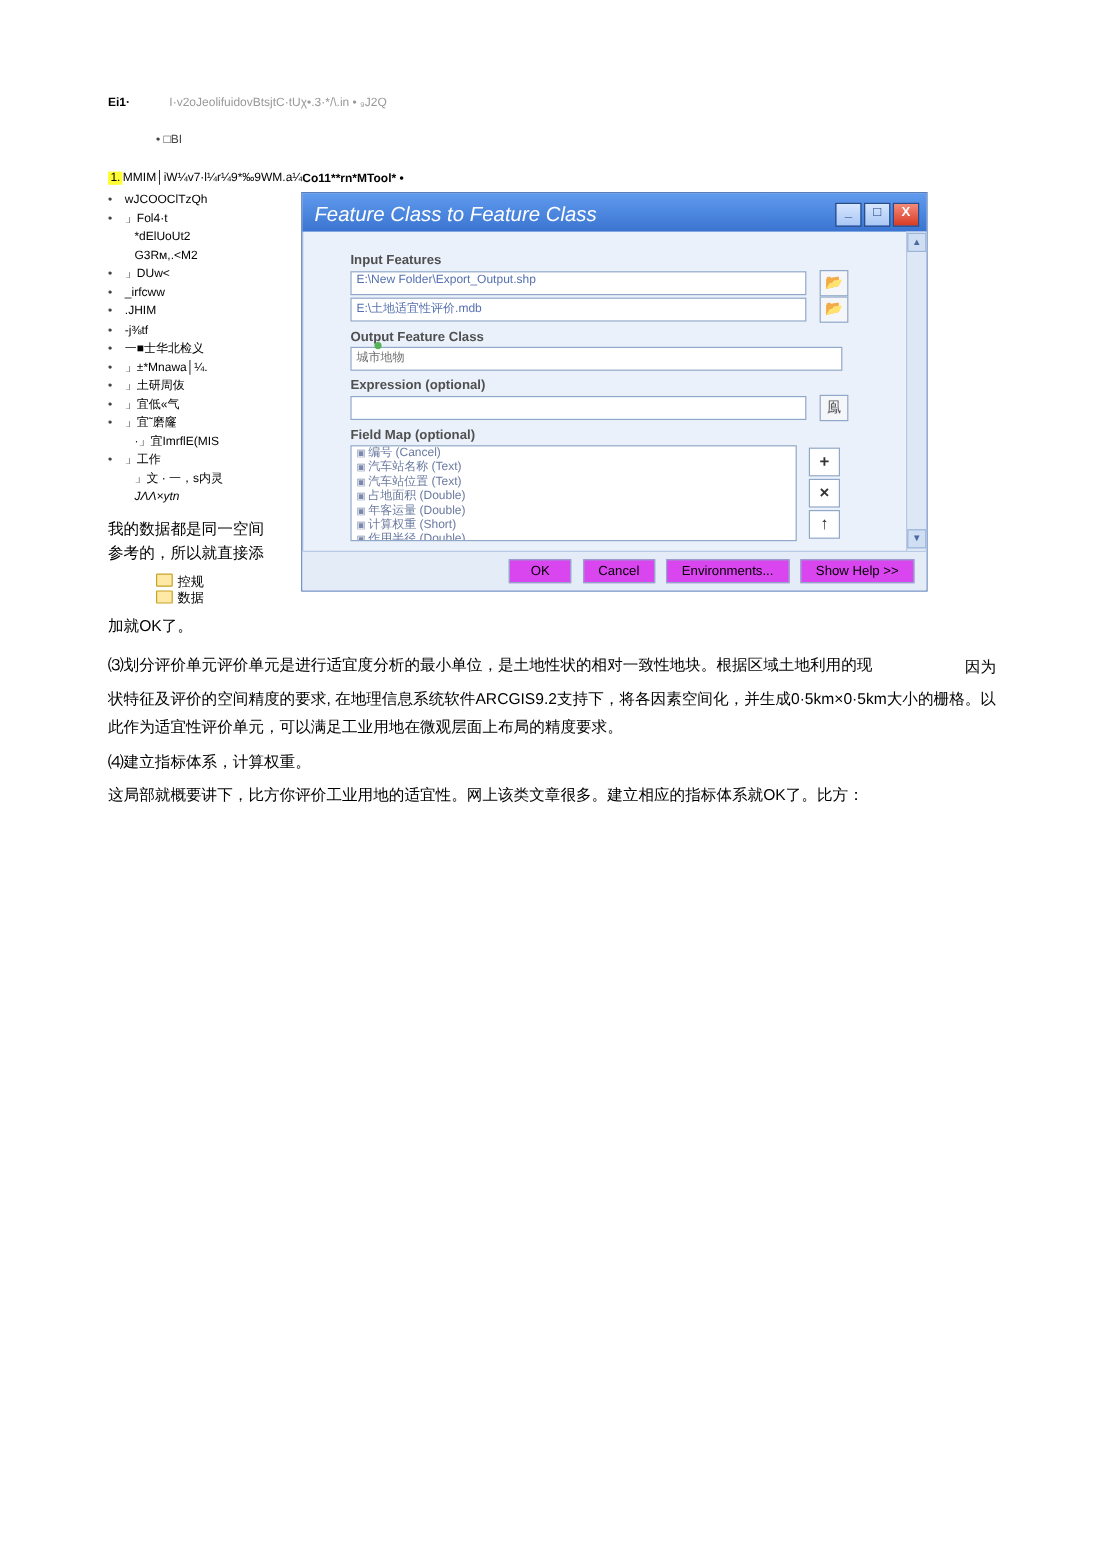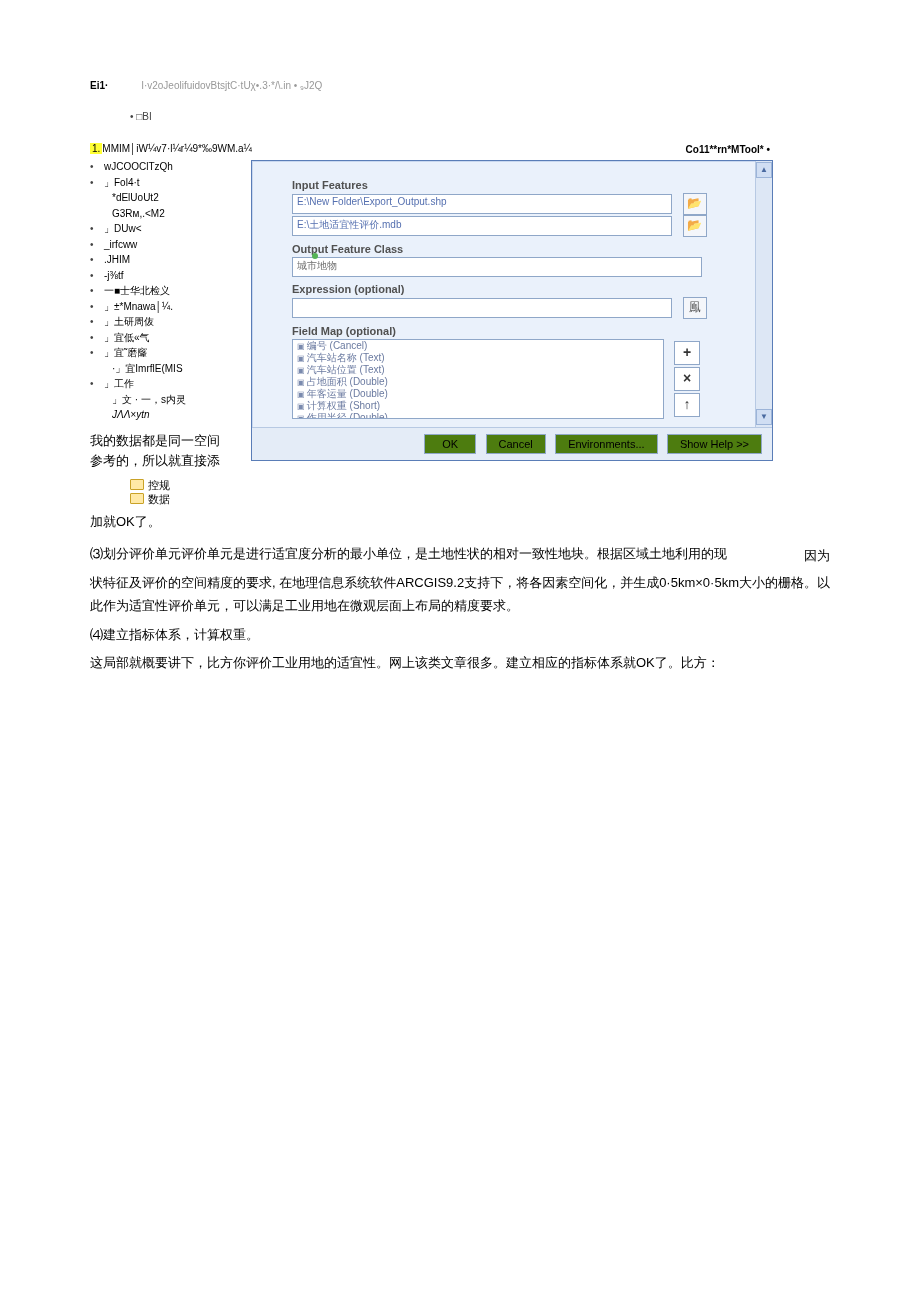--- a/index.html
+++ b/index.html
@@ -28,21 +28,21 @@
     font-size:10px;
   }
   .sub-bullet::before { content: "•  "; color:#444; }
   .row1 {
     display: flex;
     align-items: flex-start;
   }
   .hl { background: #ffff33; padding: 0 2px; }
   .left-text { font-size: 10px; line-height: 1.4; }
   .toc-header { font-size:10px; font-weight: normal; }
-  .right-tool-label { flex:1; text-align: right; padding-right: 60px; font-size:10px; font-weight:bold; padding-top:2px;}
+  .right-tool-label { flex:1; text-align: left; padding-right: 60px; font-size:10px; font-weight:bold; padding-top:2px;}
   .main-row {
     display: flex;
     align-items: flex-start;
     gap: 26px;
     margin-top: 4px;
   }
   .toc {
     width: 135px;
     font-size: 10px;
     line-height: 1.45;
@@ -201,21 +201,21 @@
     color:#7a8aae;
   }
   .bottom-bar {
     border-top: 1px solid #b7c9e3;
     background: #e4ecf7;
     padding: 6px 10px;
     text-align: right;
   }
   .dlg-btn {
     border: 1px solid #8fa7c8;
-    background: #4d7c0f;
+    background: #d946ef;
     font-size: 11px;
     padding: 3px 12px;
     margin-left: 6px;
     min-width: 52px;
   }
 
   .body-text {
     font-size: 13px;
     line-height: 1.75;
     margin-top: 6px;
@@ -273,20 +273,27 @@
 
       <div class="body-text-left">我的数据都是同一空间参考的，所以就直接添</div>
 
       <div class="folder-icons">
         <div><span class="folder"></span><span>控规</span></div>
         <div><span class="folder"></span><span>数据</span></div>
       </div>
     </div>
 
     <div class="dialog">
+      <div class="titlebar">
+        <span>Feature Class to Feature Class</span>
+        <span class="spacer"></span>
+        <span class="winbtn min">_</span>
+        <span class="winbtn max">□</span>
+        <span class="winbtn close">X</span>
+      </div>
       <div class="dbody">
         <div class="dcontent">
 
           <div class="flabel">Input Features</div>
           <span class="tinput blue">E:\New Folder\Export_Output.shp</span>
           <span class="iconbtn">📂</span>
 
           <span class="tinput blue">E:\土地适宜性评价.mdb</span>
           <span class="iconbtn">📂</span>
 

